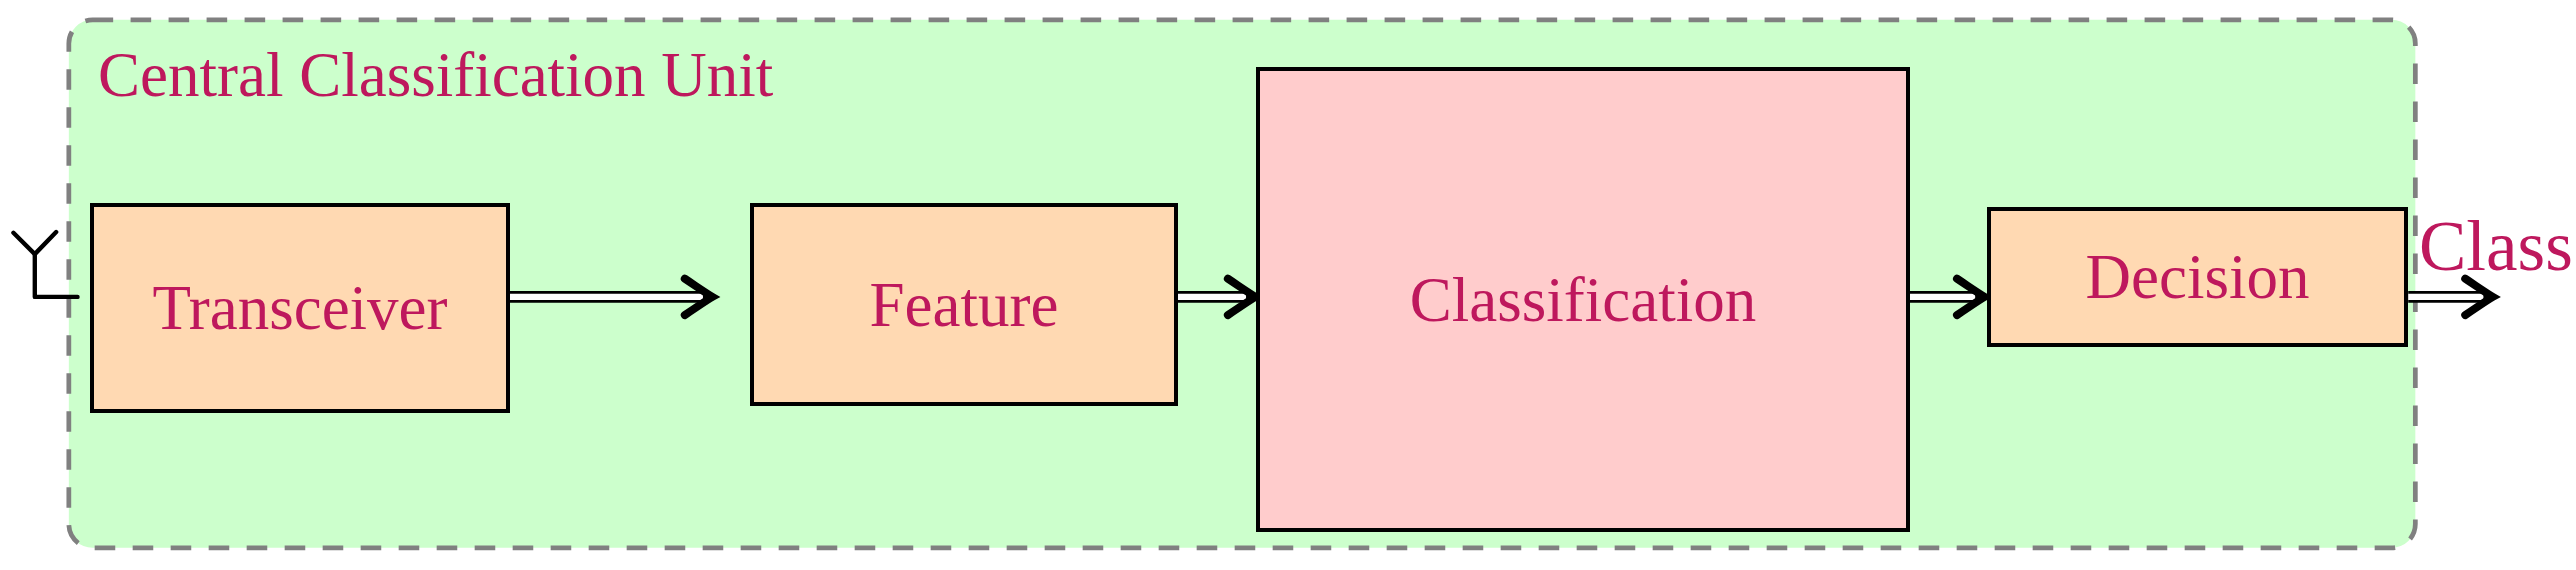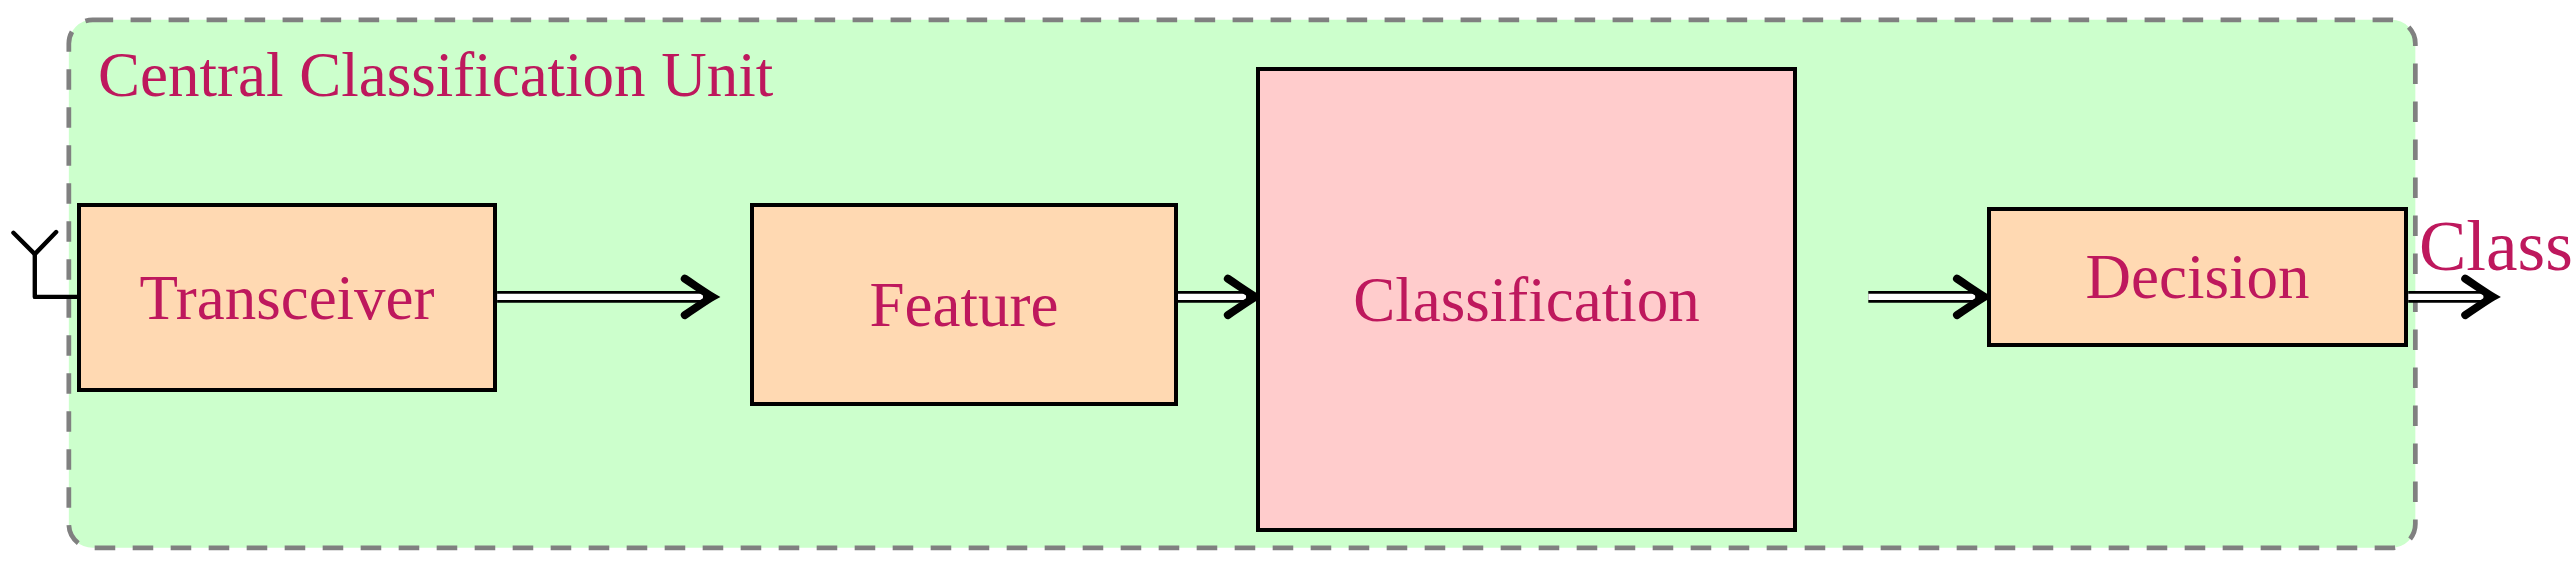--- a/index.html
+++ b/index.html
@@ -16,23 +16,23 @@
     position:absolute;
     box-sizing:border-box;
     border:4px solid #000;
     display:flex;align-items:center;justify-content:center;
     text-align:center;
     font-size:63px;line-height:86px;
     white-space:nowrap;
   }
   .block-orange{background:#ffd9b2;}
   .block-pink{background:#ffcccc;}
-  .blk-transceiver{left:77px;top:203px;width:420px;height:189px;}
+  .blk-transceiver{left:90px;top:203px;width:420px;height:210px;}
   .blk-feature{left:750px;top:203px;width:428px;height:203px;}
-  .blk-classification{left:1256px;top:67px;width:541px;height:465px;}
+  .blk-classification{left:1256px;top:67px;width:654px;height:465px;}
   .blk-decision{left:1987px;top:207px;width:421px;height:140px;}
   .unit-title{
     position:absolute;left:98px;top:44px;
     font-size:63px;line-height:63px;white-space:nowrap;
   }
   .class-label{
     position:absolute;left:2419px;top:215px;
     font-size:71px;line-height:63px;white-space:nowrap;
   }
 </style>

